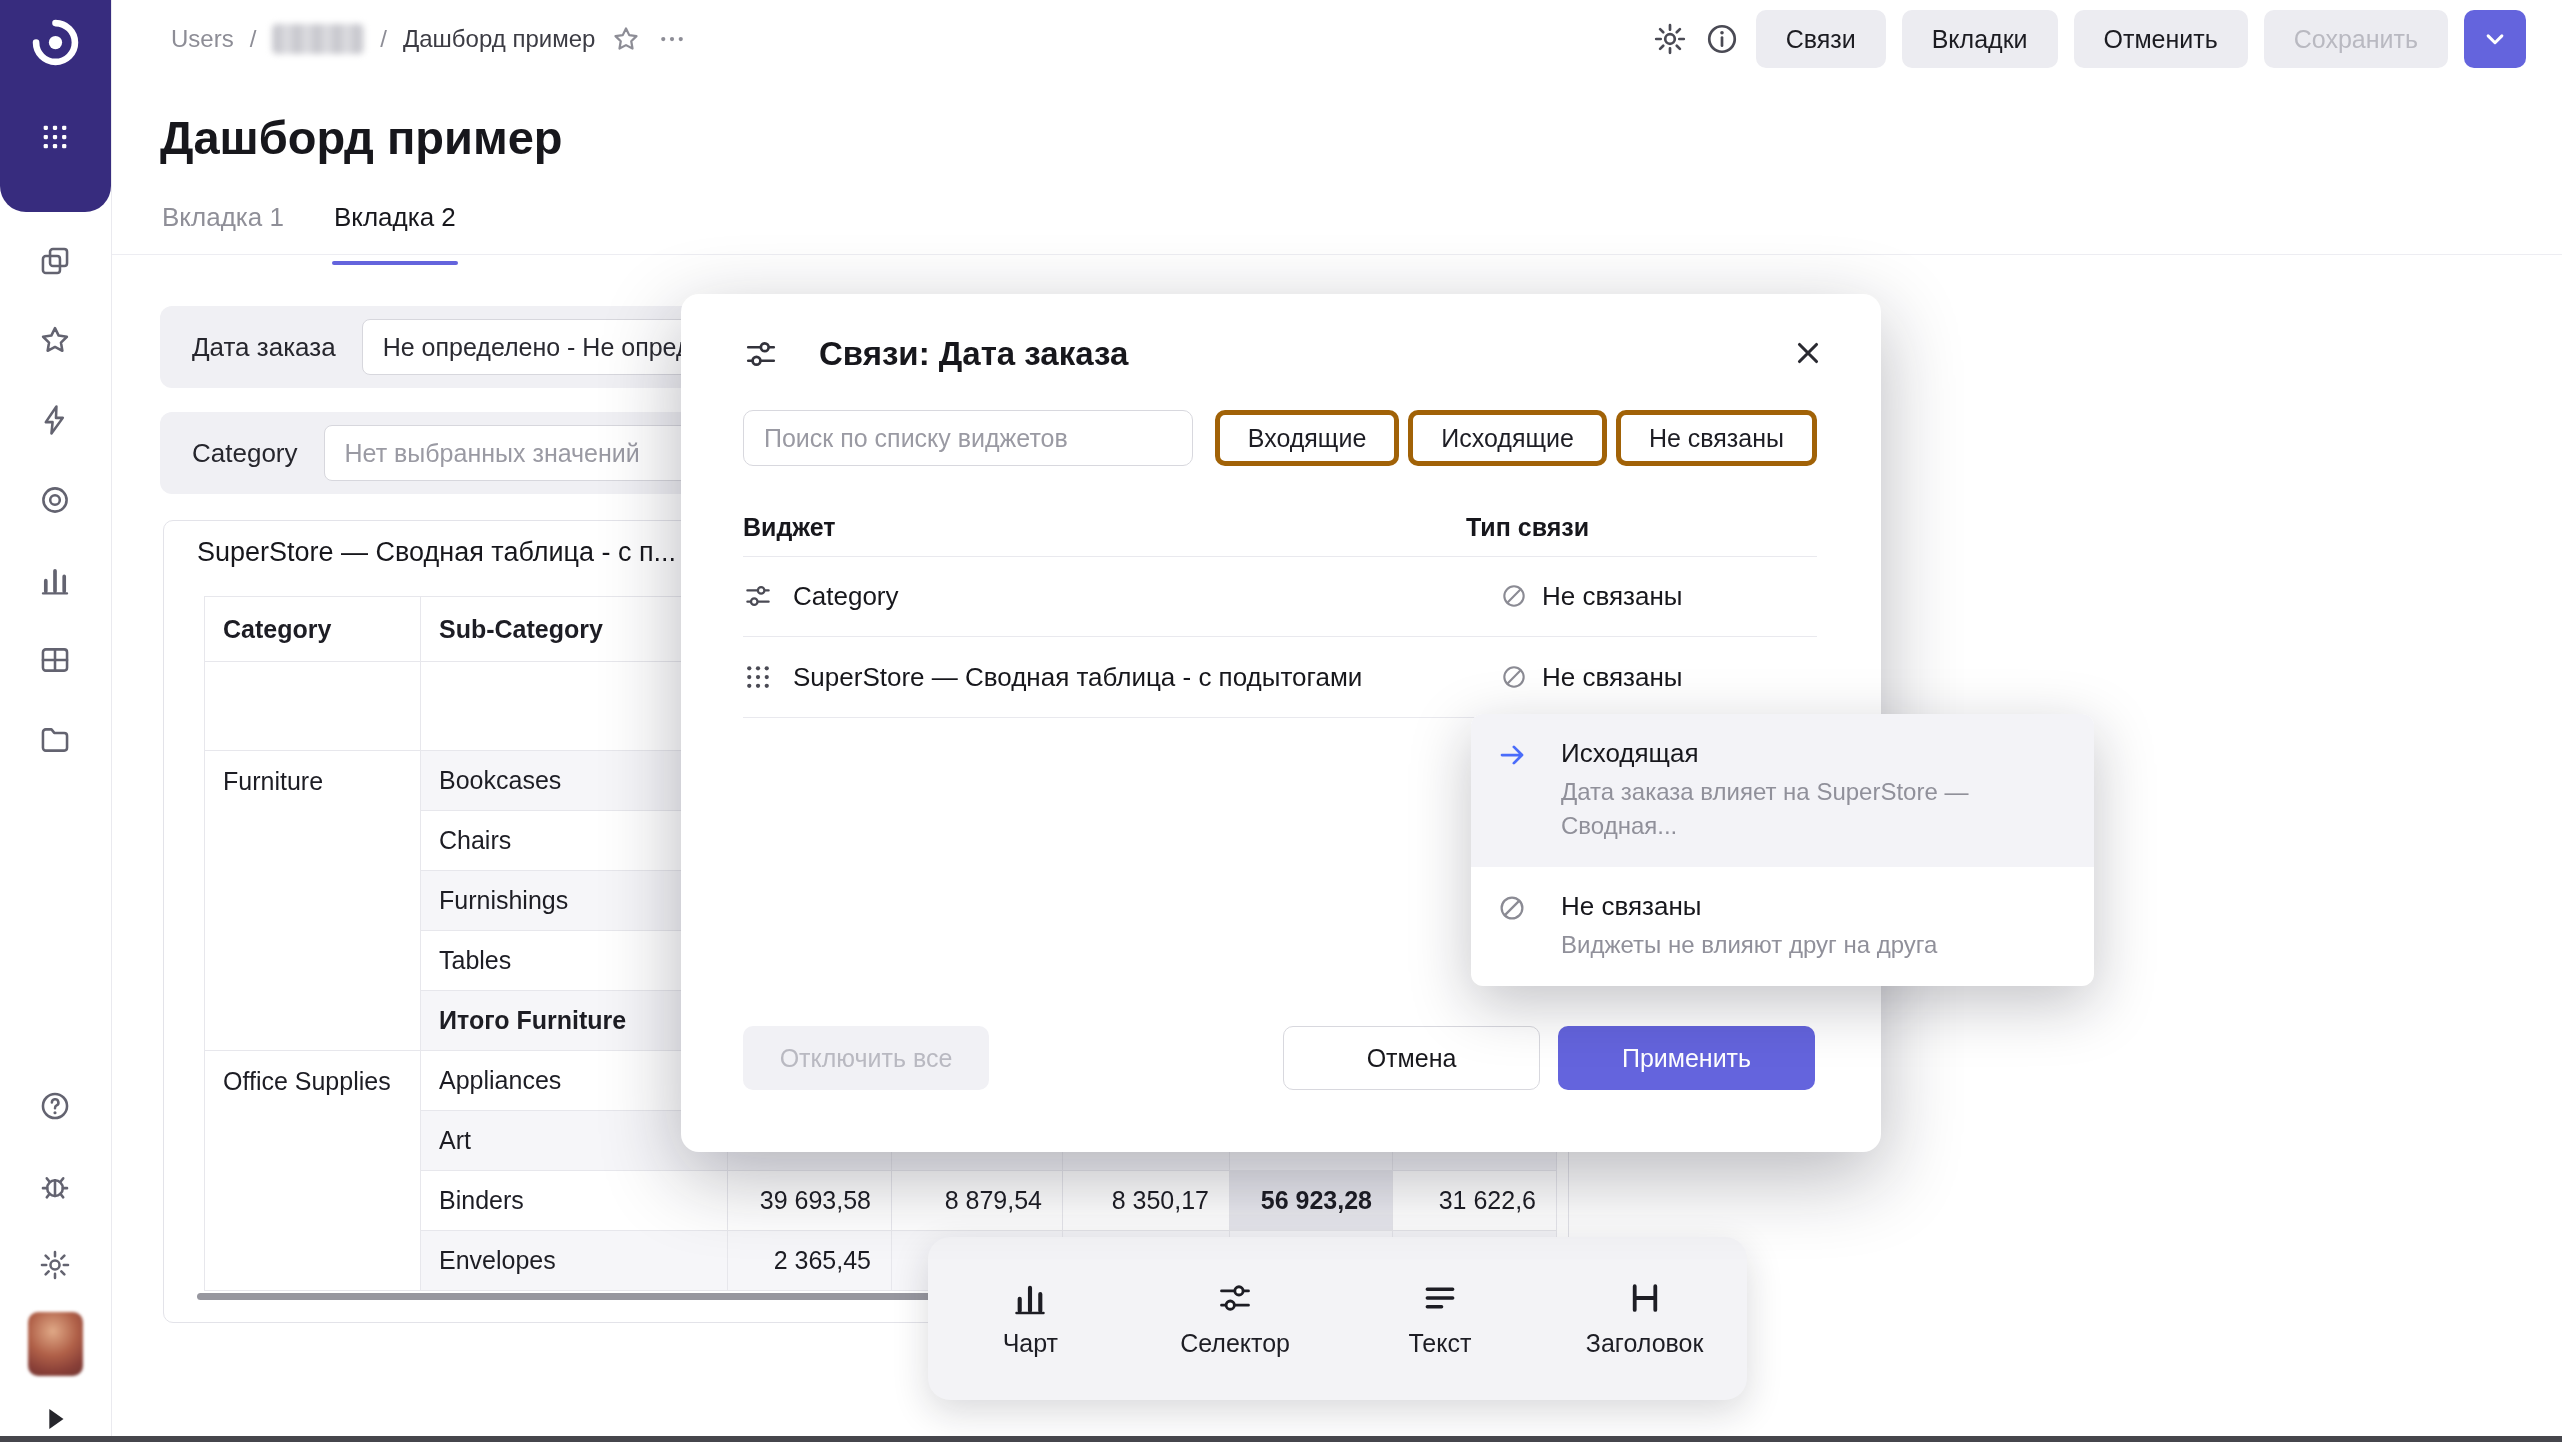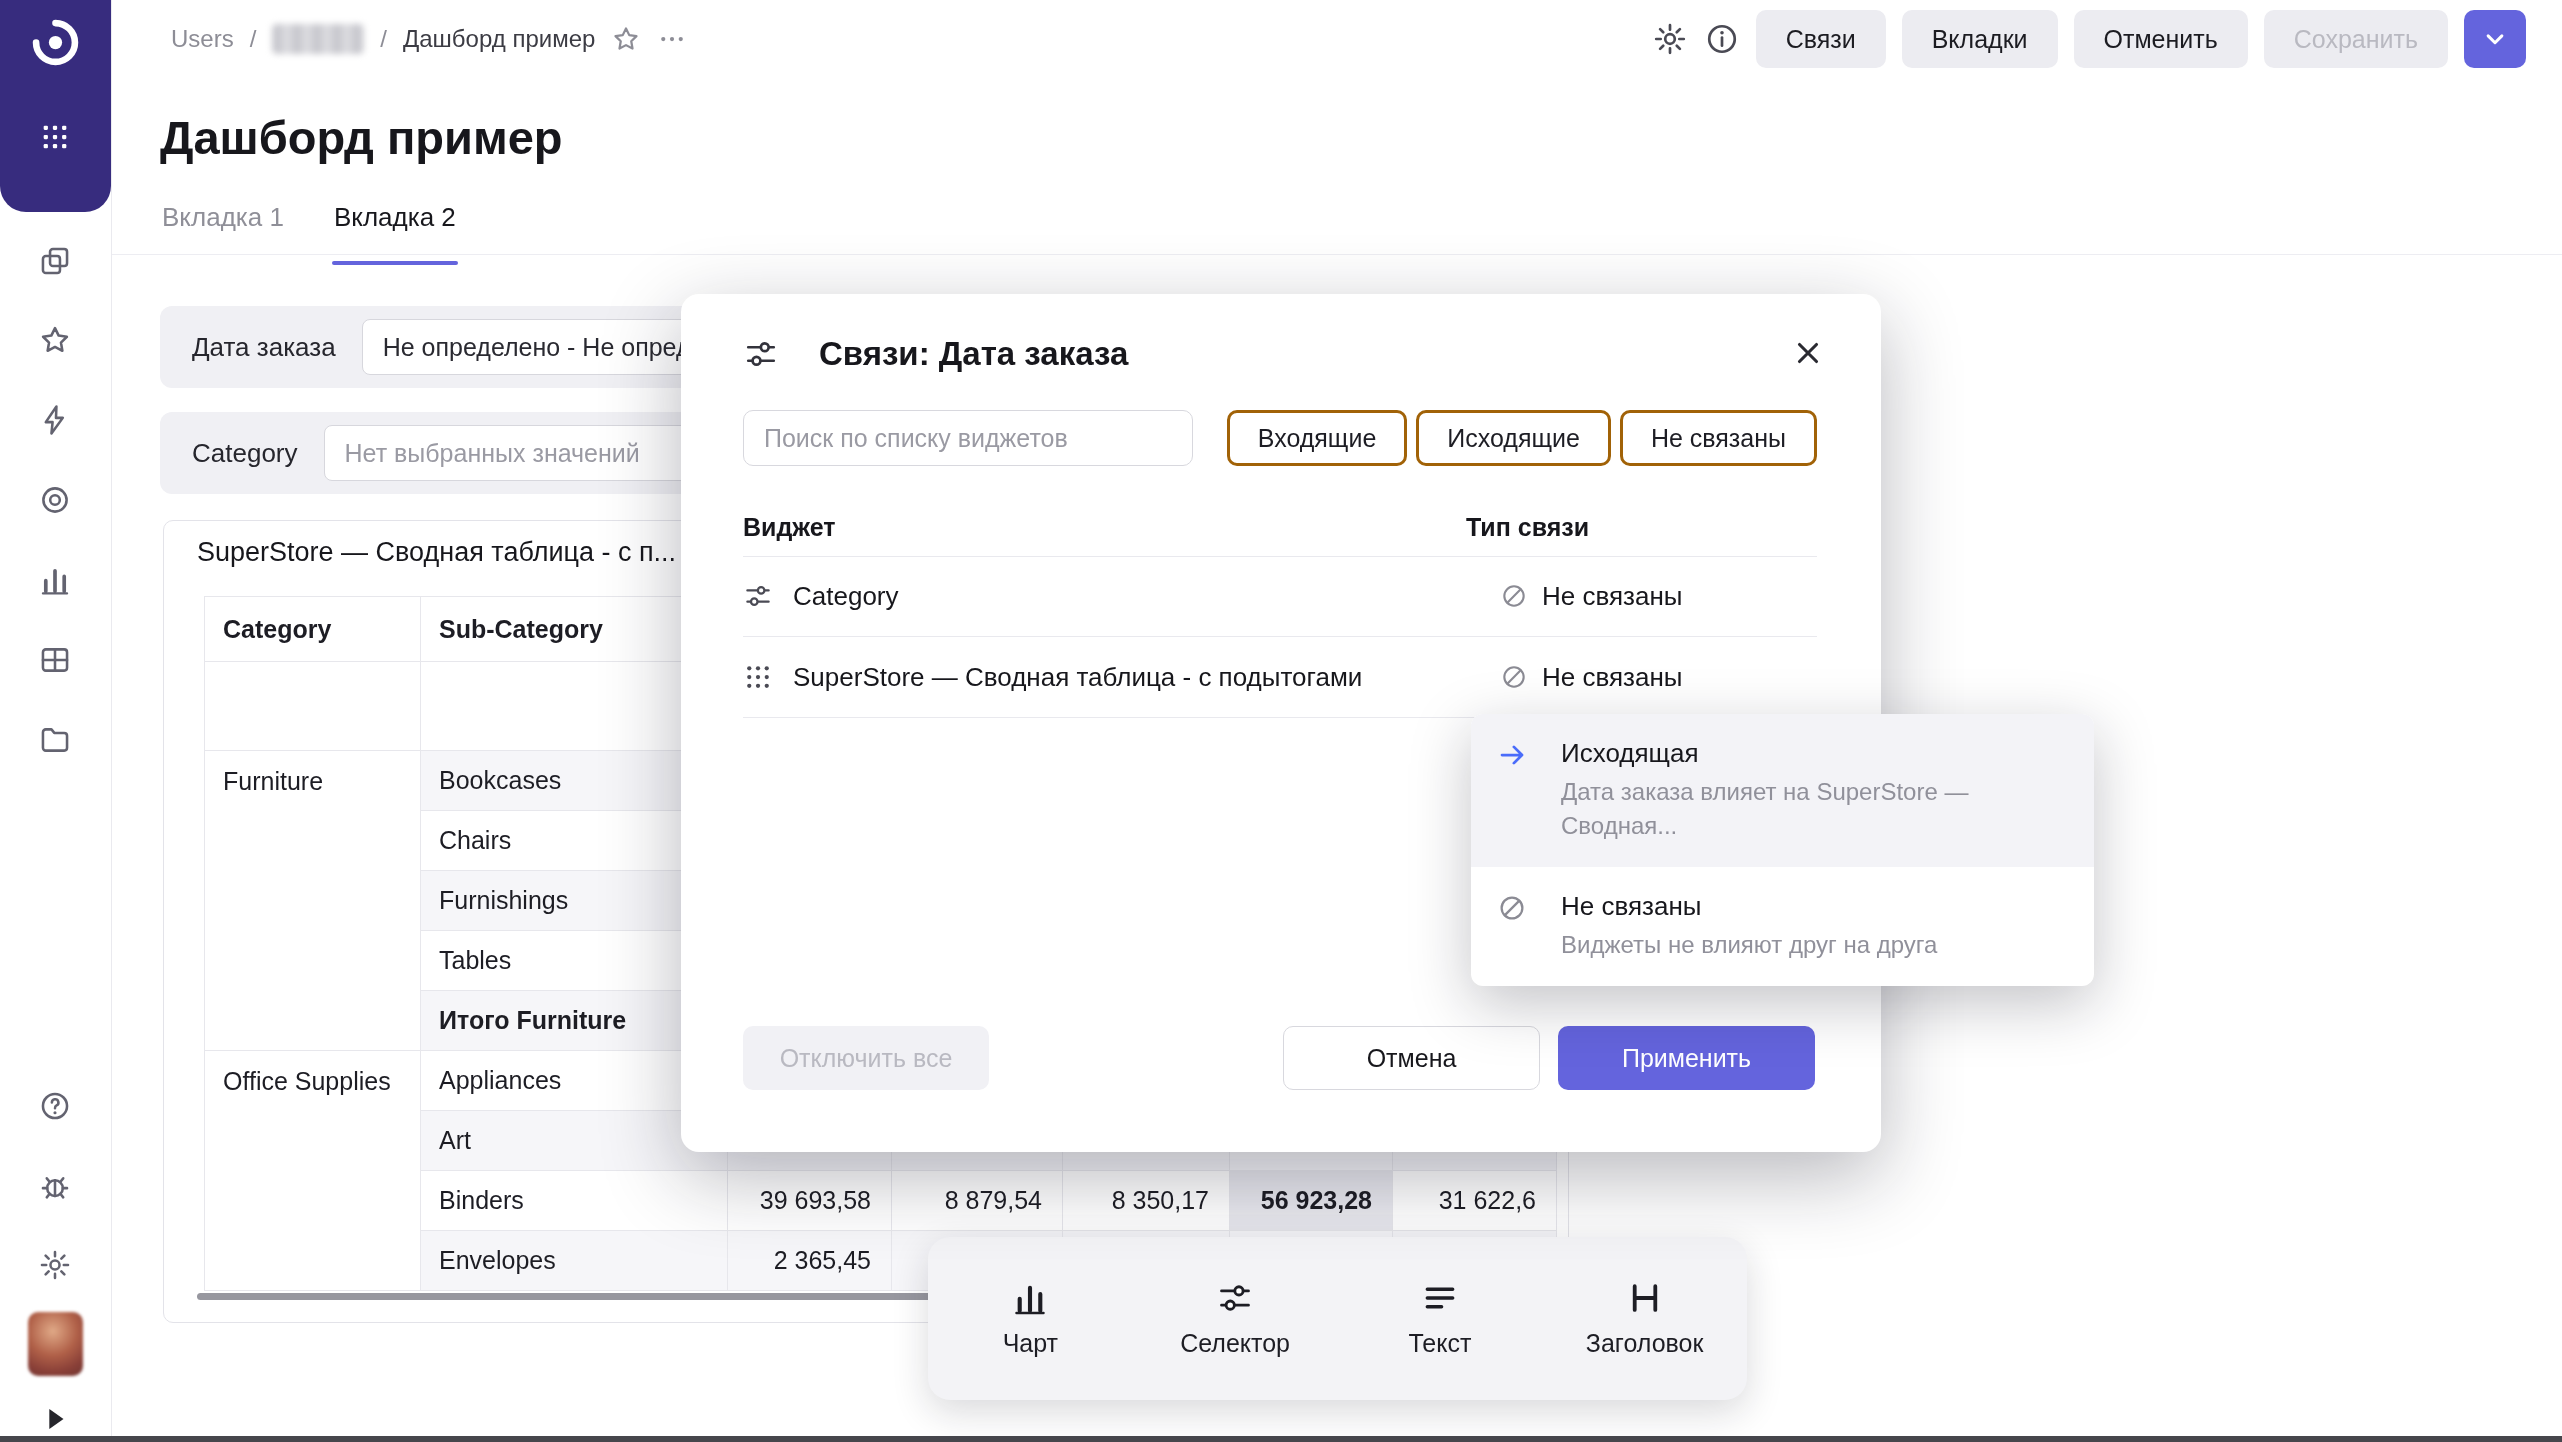--- a/index.html
+++ b/index.html
@@ -81,21 +81,21 @@
   .modal{position:absolute;left:681px;top:294px;width:1200px;height:858px;background:#fff;border-radius:18px;
          box-shadow:0 24px 80px rgba(20,20,35,.30);z-index:10;}
   .modal-header{position:absolute;left:62px;top:30px;right:56px;height:60px;display:flex;align-items:center;gap:40px;}
   .m-ic{width:36px;height:36px;color:#33333c;}
   .modal-title{font-size:33px;font-weight:700;color:#17171c;}
   .m-close{position:absolute;right:0;top:12px;width:34px;height:34px;color:#2a2a31;cursor:pointer;}
   .modal-search-row{position:absolute;left:62px;top:124px;right:64px;height:40px;display:flex;align-items:center;gap:9px;}
   .msearch{width:450px;height:56px;box-sizing:border-box;border:1px solid #d8d8de;border-radius:10px;padding:0 20px;
            font-size:25px;font-family:inherit;color:#2a2a31;outline:none;margin-right:auto;background:#fff;}
   .msearch::placeholder{color:#9a9aa3;}
-  .chip{height:56px;padding:0 28px;border:3px solid #a16207;border-radius:10px;background:#fff;font-size:25px;
+  .chip{height:56px;padding:0 28px;border:5px solid #a16207;border-radius:10px;background:#fff;font-size:25px;
         font-family:inherit;color:#1d1d24;cursor:pointer;white-space:nowrap;}
   .mlist-head{position:absolute;left:62px;top:206px;right:64px;height:56px;border-bottom:1px solid #e9e9ee;
               font-size:25px;font-weight:700;color:#17171c;}
   .col-w{position:absolute;left:0;bottom:14px;margin-top:32px;}
   .col-t{position:absolute;left:723px;bottom:14px;}
   .mrows{position:absolute;left:62px;top:262px;right:64px;}
   .mrow{position:relative;height:80px;border-bottom:1px solid #e9e9ee;display:flex;align-items:center;gap:20px;
         font-size:26px;color:#17171c;}
   .row-ic{width:30px;height:30px;color:#4a4a54;flex:none;}
   .mrow-name{white-space:nowrap;}

